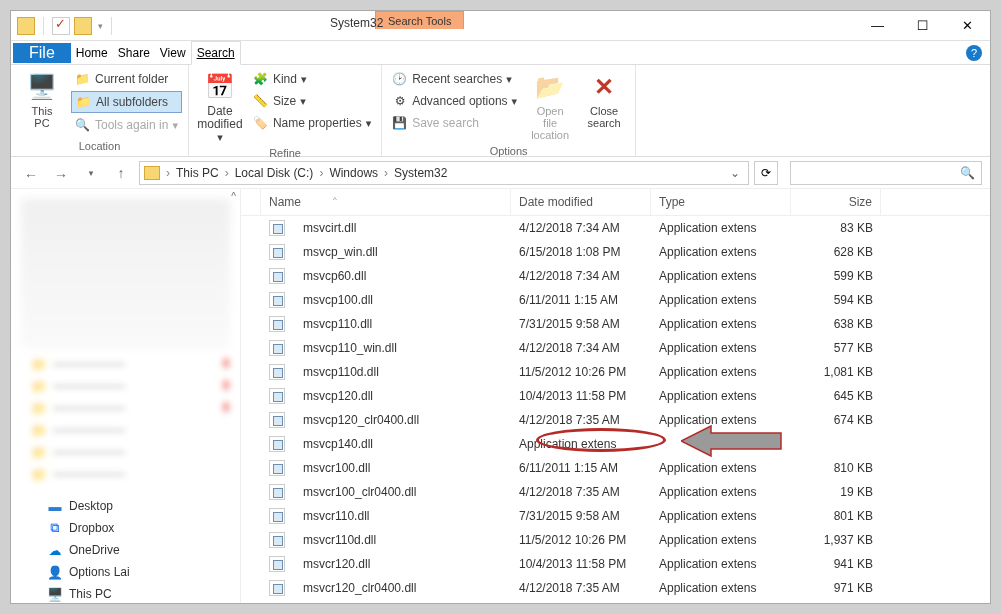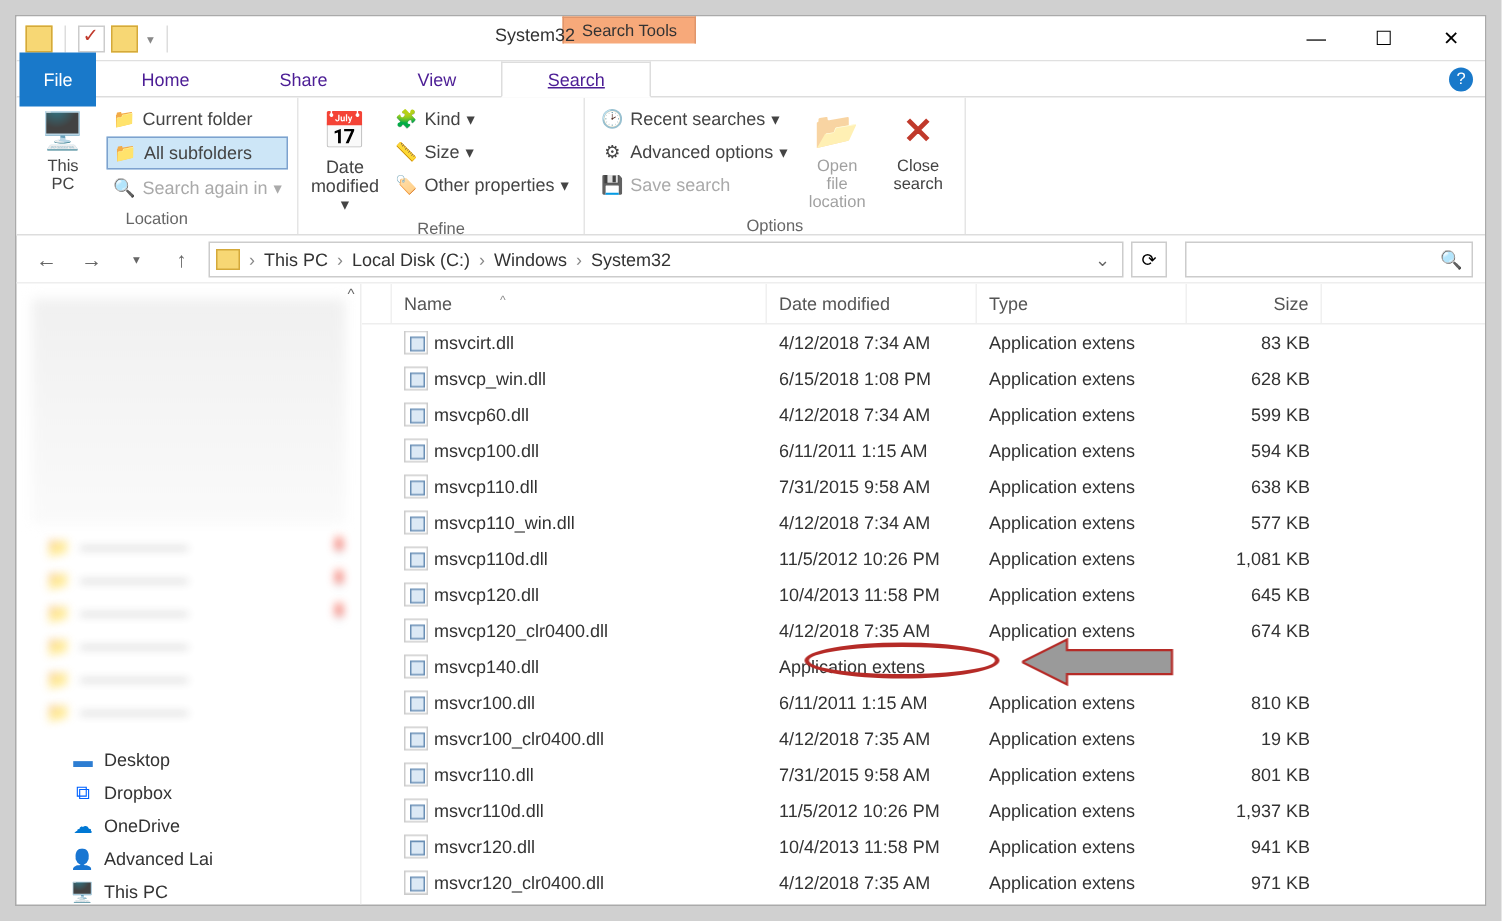--- a/index.html
+++ b/index.html
@@ -13,22 +13,22 @@
 .qat-icon.check { background: #fff; border: 1px solid #ccc; position: relative; }
 .qat-icon.check::after { content: "✓"; color: #c0392b; position: absolute; top: -2px; left: 2px; font-size: 13px; }
 .qat-sep { width: 1px; height: 18px; background: #ddd; margin: 0 4px; }
 .contextual-tab { background: #f7a97a; padding: 2px 12px; font-size: 11px; color: #333; margin-left: 130px; border: 1px solid #e0956b; border-bottom: none; height: 18px; display: flex; align-items: center; position: absolute; left: 245px; top: 11px; }
 .title-text { margin-left: auto; margin-right: auto; color: #333; font-size: 12px; position: absolute; left: 330px; top: 16px; }
 .win-controls { margin-left: auto; display: flex; }
 .win-btn { width: 45px; height: 29px; display: flex; align-items: center; justify-content: center; font-size: 13px; font-family: sans-serif; }
 
 
 .menutabs { display: flex; align-items: center; height: 24px; background: #fff; border-bottom: 1px solid #ddd; padding-left: 2px; position: relative; }
-.file-tab { background: #1979ca; color: #fff; padding: 4px 16px; height: 36px; display: flex; align-items: center; font-size: 12px; }
-.menu-tab { padding: 4px 30px; height: 24px; display: flex; align-items: center; color: #4c1d95; }
+.file-tab { background: #1979ca; color: #fff; padding: 4px 16px; height: 20px; display: flex; align-items: center; font-size: 16px; }
+.menu-tab { padding: 4px 5px; height: 24px; display: flex; align-items: center; color: #000000; }
 .menu-tab.active { border: 1px solid #ddd; border-bottom: 1px solid #fff; background: #fff; margin-bottom: -1px; }
 .contextual-highlight { border-top: 2px solid #f4a261; text-decoration: underline; }
 .help-icon { margin-left: auto; margin-right: 8px; width: 16px; height: 16px; border-radius: 50%; background: #1979ca; color: #fff; display: flex; align-items: center; justify-content: center; font-size: 11px; }
 
 
 .ribbon { display: flex; height: 92px; background: #fff; border-bottom: 1px solid #ddd; }
 .ribbon-group { display: flex; flex-direction: column; border-right: 1px solid #e5e5e5; padding: 4px 6px 2px; }
 .ribbon-group-body { display: flex; flex: 1; gap: 4px; }
 .ribbon-group-label { text-align: center; font-size: 11px; color: #666; padding: 2px 0; }
 .ribbon-bigbtn { display: flex; flex-direction: column; align-items: center; padding: 2px 6px; gap: 2px; width: 50px; }
@@ -69,21 +69,21 @@
 .filelist { flex: 1; overflow-y: auto; position: relative; }
 .list-header { display: flex; border-bottom: 1px solid #eee; position: sticky; top: 0; background: #fff; }
 .list-header > div { padding: 6px 8px; color: #555; font-size: 12px; border-right: 1px solid #f0f0f0; }
 .col-name { width: 250px; display: flex; align-items: flex-start; gap: 2px; }
 .col-date { width: 140px; }
 .col-type { width: 140px; }
 .col-size { width: 90px; text-align: right; }
 .sort-arrow { font-size: 8px; margin-left: 30px; color: #888; }
 .file-row { display: flex; padding: 2px 0; align-items: center; }
 .file-row > div { padding: 2px 8px; color: #333; font-size: 12px; }
-.file-row .col-name { display: flex; align-items: center; gap: 4px; }
+.file-row .col-name { display: flex; align-items: center; gap: 18px; }
 .file-icon { width: 16px; height: 16px; border: 1px solid #ccc; background: #fff; display: inline-flex; align-items: center; justify-content: center; font-size: 8px; color: #888; position: relative; }
 .file-icon::after { content: ""; position: absolute; top: 3px; left: 3px; width: 8px; height: 8px; border: 1px solid #6a8fb5; background: #dce9f5; }
 
 .highlight-ellipse { position: absolute; border: 3px solid #b52b27; border-radius: 50%; width: 130px; height: 24px; left: 295px; top: 239px; pointer-events: none; }
 .arrow-annotation { position: absolute; left: 440px; top: 232px; pointer-events: none; }
 .scroll-up-arrow { position: absolute; top: 2px; right: 4px; font-size: 10px; color: #666; }
 </style>
 </head>
 <body>
 
@@ -125,36 +125,36 @@
         </div>
         <div class="ribbon-smallbtns">
           <div class="ribbon-smallbtn">
               <span class="sicon">📁</span>
               <span>Current folder</span>
             </div>
           <div class="ribbon-smallbtn highlight">
               <span class="sicon">📁</span>
               <span>All subfolders</span>
             </div>
-          <div class="ribbon-smallbtn disabled"><span class="sicon">🔍</span><span>Search again in</span> ▾</div>
+          <div class="ribbon-smallbtn disabled"><span class="sicon">🔍</span><span>Tools again in</span> ▾</div>
         </div>
       </div>
       <div class="ribbon-group-label">Location</div>
     </div>
 
     <div class="ribbon-group">
       <div class="ribbon-group-body">
         <div class="ribbon-bigbtn">
           <span class="icon">📅</span>
           <span class="lbl"><span>Date modified</span> ▾</span>
         </div>
         <div class="ribbon-smallbtns">
           <div class="ribbon-smallbtn"><span class="sicon">🧩</span><span>Kind</span> ▾</div>
           <div class="ribbon-smallbtn"><span class="sicon">📏</span><span>Size</span> ▾</div>
-          <div class="ribbon-smallbtn"><span class="sicon">🏷️</span><span>Other properties</span> ▾</div>
+          <div class="ribbon-smallbtn"><span class="sicon">🏷️</span><span>Name properties</span> ▾</div>
         </div>
       </div>
       <div class="ribbon-group-label">Refine</div>
     </div>
 
     <div class="ribbon-group">
       <div class="ribbon-group-body">
         <div class="ribbon-smallbtns">
           <div class="ribbon-smallbtn"><span class="sicon">🕑</span><span>Recent searches</span> ▾</div>
           <div class="ribbon-smallbtn"><span class="sicon">⚙</span><span>Advanced options</span> ▾</div>
@@ -237,21 +237,21 @@
       <div class="side-item" style="padding-left:36px">
           <span class="side-icon" style="color:#0061fe">⧉</span>
           <span>Dropbox</span>
         </div>
       <div class="side-item" style="padding-left:36px">
           <span class="side-icon" style="color:#0078d4">☁</span>
           <span>OneDrive</span>
         </div>
       <div class="side-item" style="padding-left:36px">
           <span class="side-icon">👤</span>
-          <span>Advanced Lai</span>
+          <span>Options Lai</span>
         </div>
       <div class="side-item" style="padding-left:36px">
           <span class="side-icon">🖥️</span>
           <span>This PC</span>
         </div>
 
     </div>
 
     <div class="filelist">
       <span class="scroll-up-arrow">^</span>

